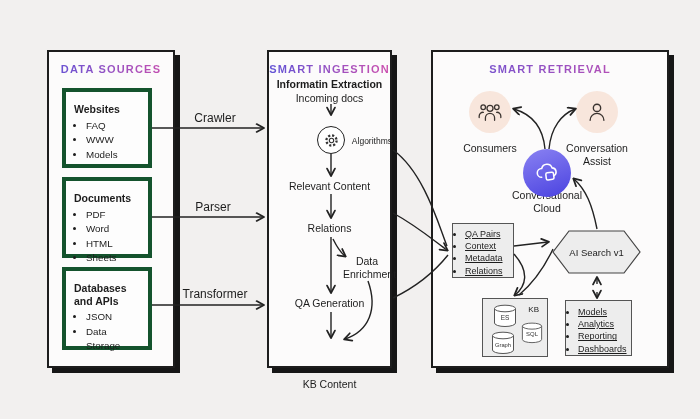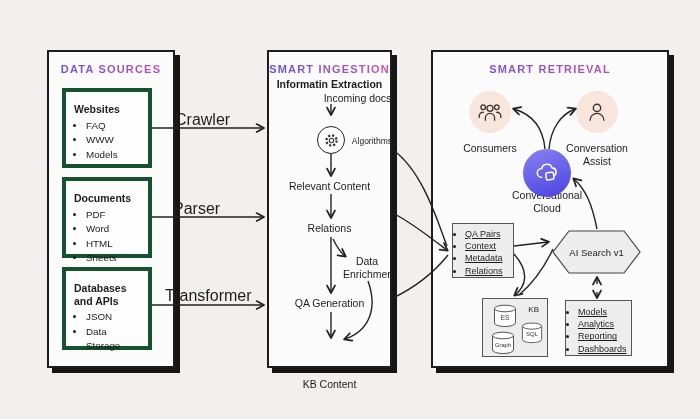--- a/index.html
+++ b/index.html
@@ -39,21 +39,21 @@
     background:#FDFDFD; border:4px solid #14532d;
     padding:11px 6px 0 8px;
   }
   .src-box.b1 { top:36px;  height:80px; }
   .src-box.b2 { top:125px; height:81px; }
   .src-box.b3 { top:215px; height:83px; }
   .src-heading { font-size:10.5px; font-weight:bold; line-height:12.5px; margin-bottom:3px; }
   .bullets { list-style:disc; padding-left:12px; }
   .bullets li { font-size:9.8px; line-height:14.5px; }
 
-  .conn-label { position:absolute; font-size:16px; z-index:6; }
+  .conn-label { position:absolute; font-size:12px; text-align:center; z-index:6; }
 
   
   .ing-text { position:absolute; left:0; width:121px; text-align:center; font-size:10.5px; }
   .ing-sub  { font-weight:bold; }
   .gear-circle {
     position:absolute; left:48px; top:74px; width:28px; height:28px;
     border:1.4px solid #222; border-radius:50%; background:#fff;
     display:flex; align-items:center; justify-content:center; z-index:4;
   }
   .alg-label { position:absolute; left:81px; top:84px; width:42px; font-size:8.5px; text-align:right; }
@@ -124,21 +124,21 @@
   </div>
 
   <div class="conn-label" style="left:175px; top:111px; width:80px;">Crawler</div>
   <div class="conn-label" style="left:173px; top:200px; width:80px;">Parser</div>
   <div class="conn-label" style="left:165px; top:287px; width:100px;">Transformer</div>
 
   <div class="panel p2">
     <div class="panel-title">SMART INGESTION</div>
 
     <div class="ing-text ing-sub" style="top:26px;">Informatin Extraction</div>
-    <div class="ing-text" style="top:40px;margin-left:28px;">Incoming docs</div>
+    <div class="ing-text" style="top:40px;">Incoming docs</div>
 
     <div class="gear-circle">
       <svg width="17" height="17" viewBox="0 0 24 24">
         <circle cx="12" cy="12" r="3.1" fill="none" stroke="#333" stroke-width="1.6"></circle>
         <circle cx="12" cy="12" r="7.2" fill="none" stroke="#333" stroke-width="3.2" stroke-dasharray="3 2.65"></circle>
       </svg>
     </div>
     <div class="ing-text alg-label">Algorithms</div>
 
     <div class="ing-text" style="top:128px;">Relevant Content</div>

